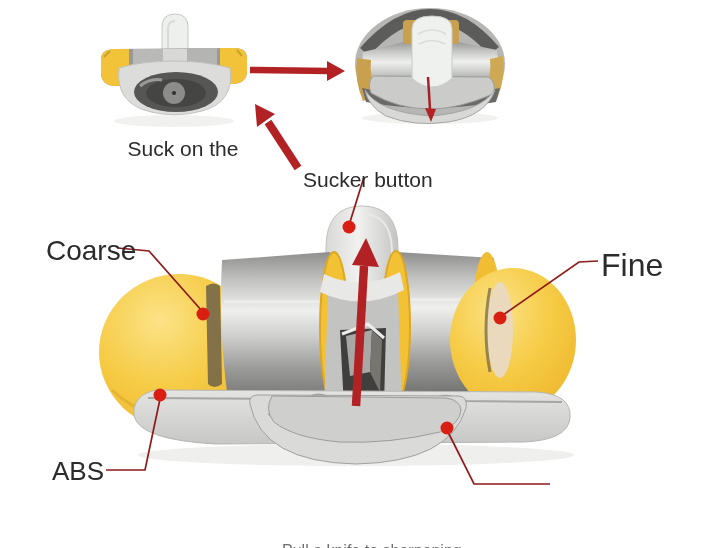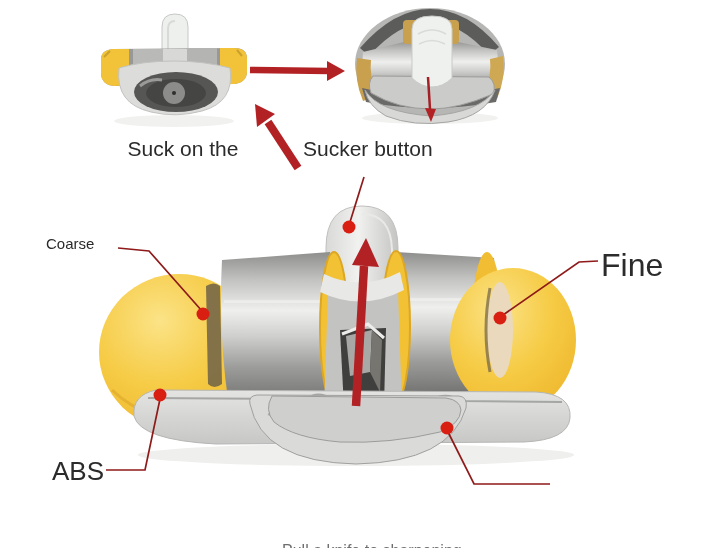--- a/index.html
+++ b/index.html
@@ -6,22 +6,22 @@
   #stage{
     position:relative;width:703px;height:548px;background:#ffffff;
     overflow:hidden;font-family:"Liberation Sans","DejaVu Sans",sans-serif;margin-left:16px;
   }
   #art{position:absolute;left:0;top:0;}
   .label{
     position:absolute;color:#2b2b2b;white-space:nowrap;
     font-family:"Liberation Sans","DejaVu Sans",sans-serif;
   }
   .lbl-suck{left:96px;top:135px;width:142px;text-align:center;font-size:21px;line-height:28px;}
-  .lbl-sucker{left:287px;top:137px;font-size:21px;}
-  .lbl-coarse{left:30px;top:235px;font-size:15px;}
+  .lbl-sucker{left:287px;top:168px;font-size:21px;}
+  .lbl-coarse{left:30px;top:235px;font-size:28px;}
   .lbl-fine{left:585px;top:247px;font-size:32px;}
   .lbl-abs{left:36px;top:456px;font-size:26px;text-align:center;}
   .lbl-eva{left:476px;top:492px;font-size:24px;}
   .lbl-caption{left:266px;top:542px;font-size:16px;color:#4a4a4a;opacity:.8;}
   .ann-line{stroke:#8e1a1a;stroke-width:1.7;fill:none;}
   .arrow-shaft{stroke:#b22225;fill:none;}
   .thin-arrow{stroke:#a32126;fill:none;}
 </style>
 </head>
 <body>

